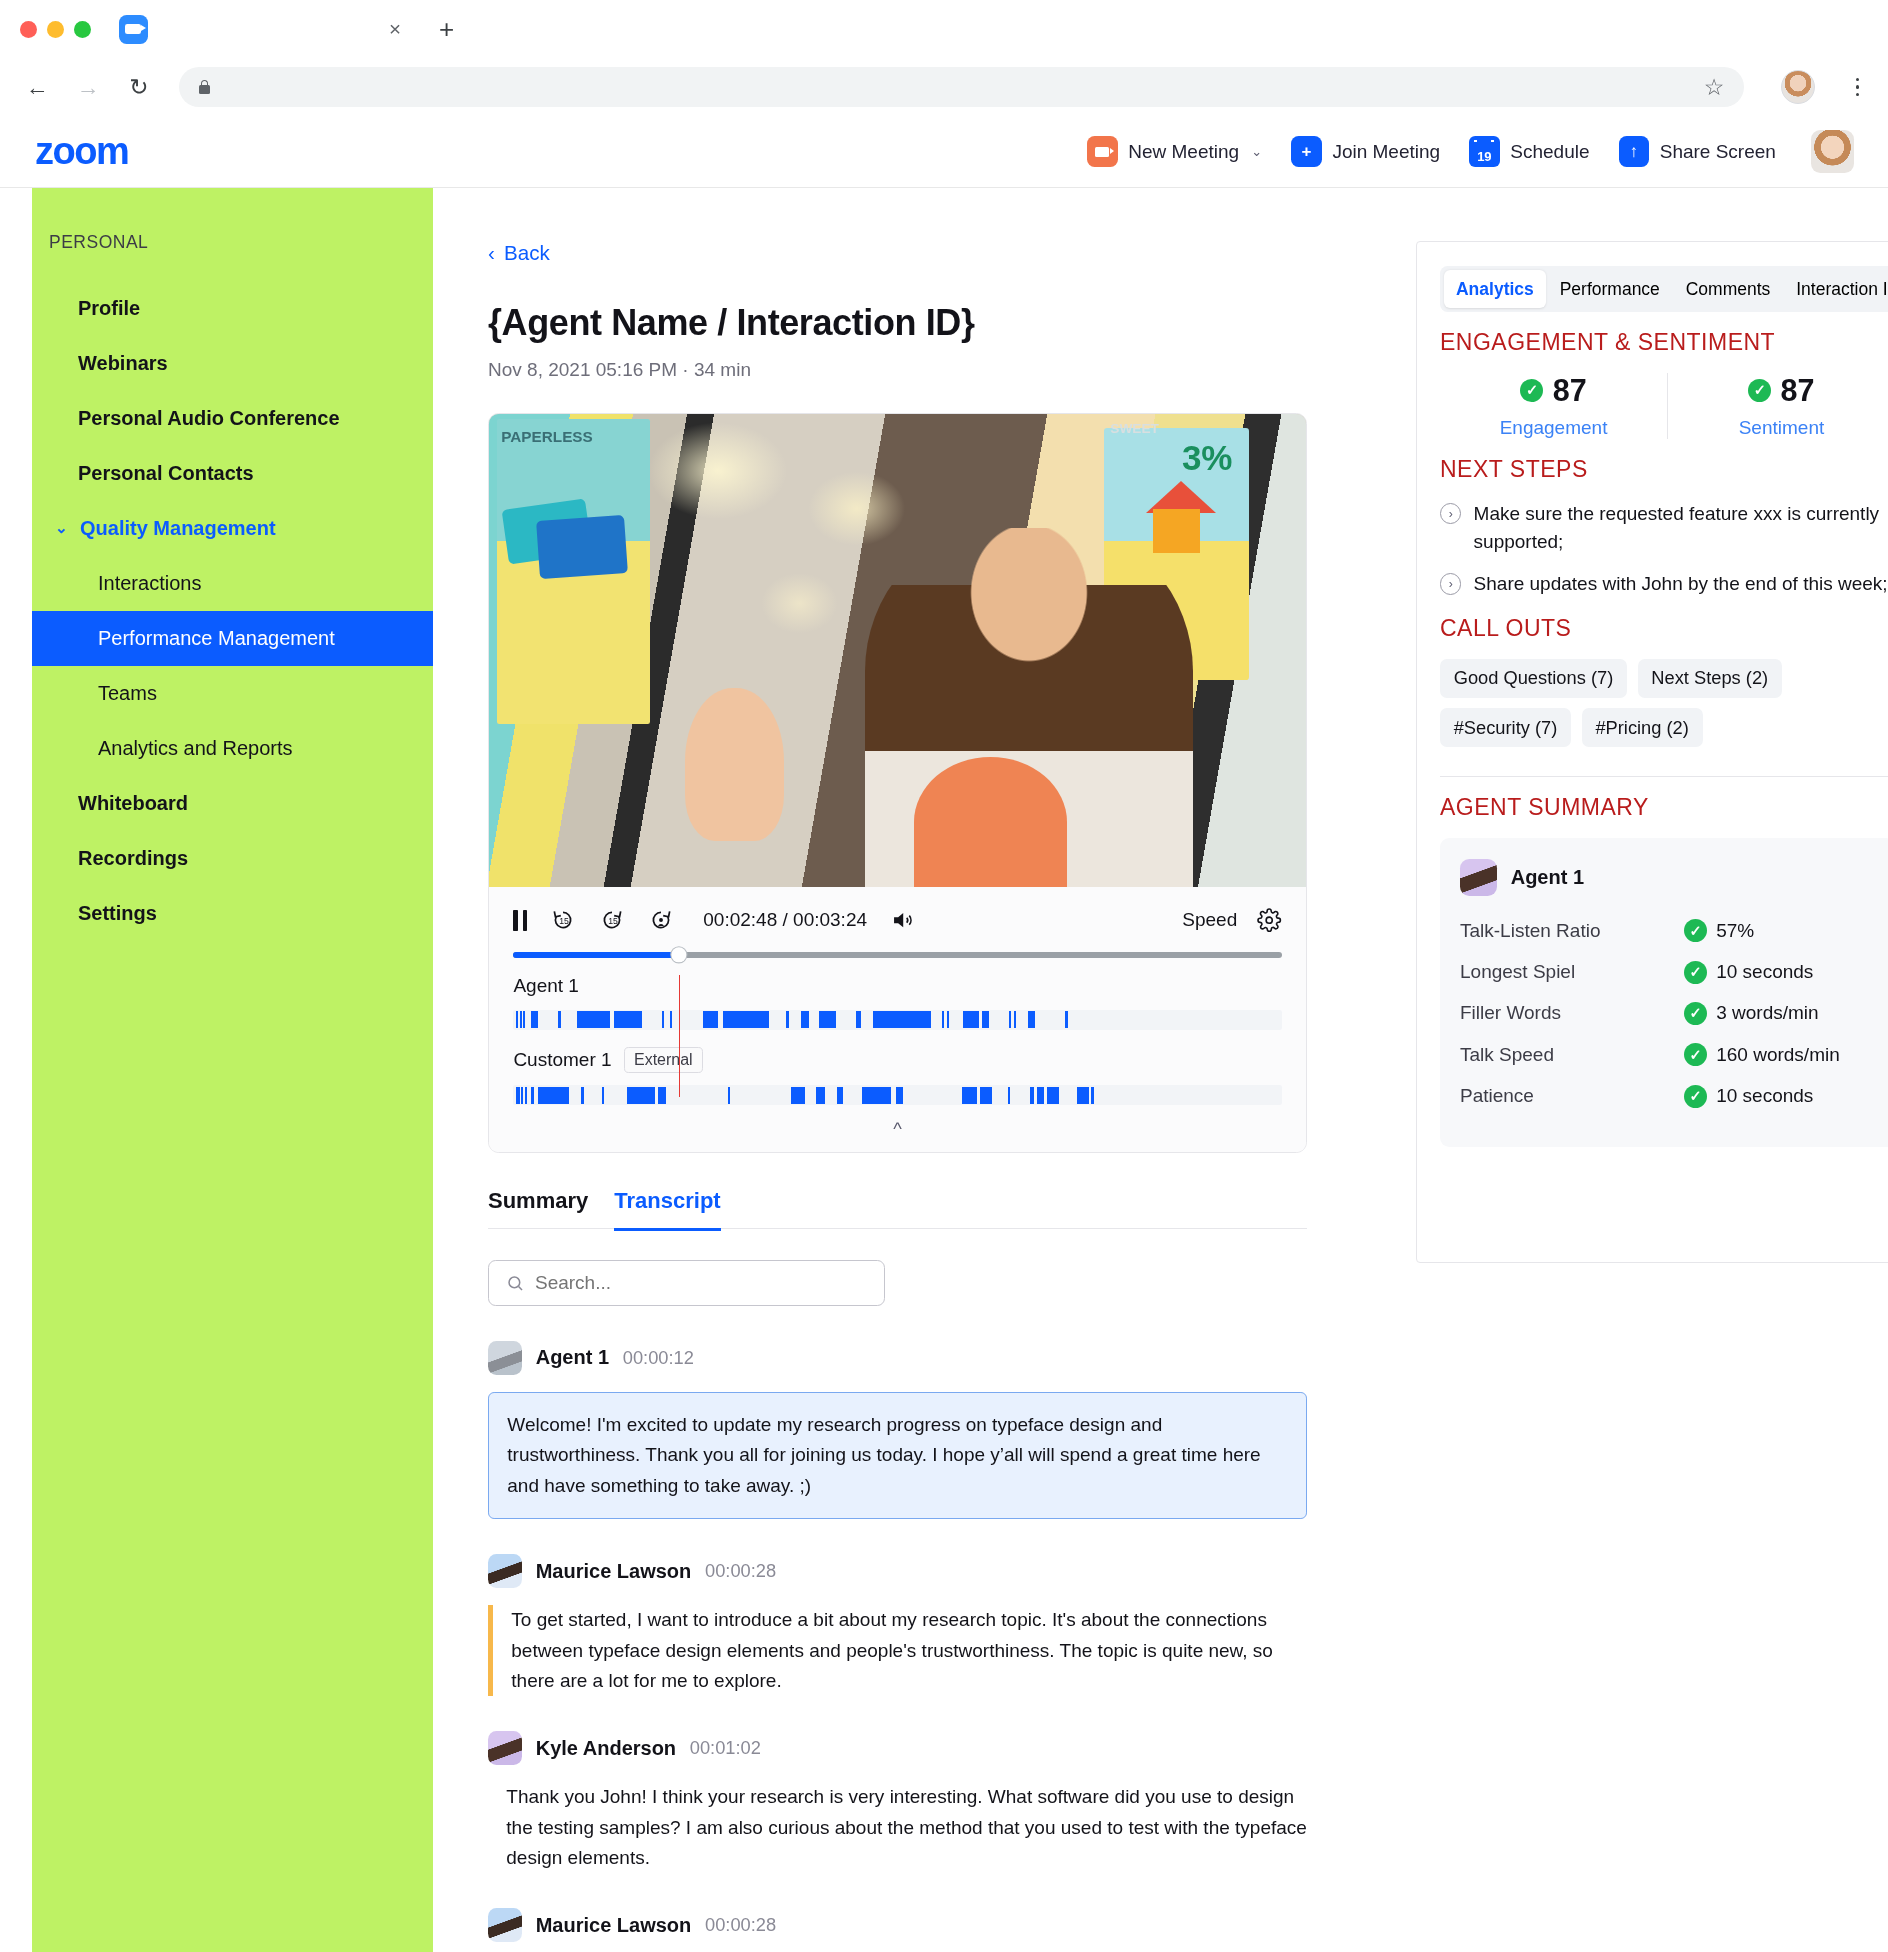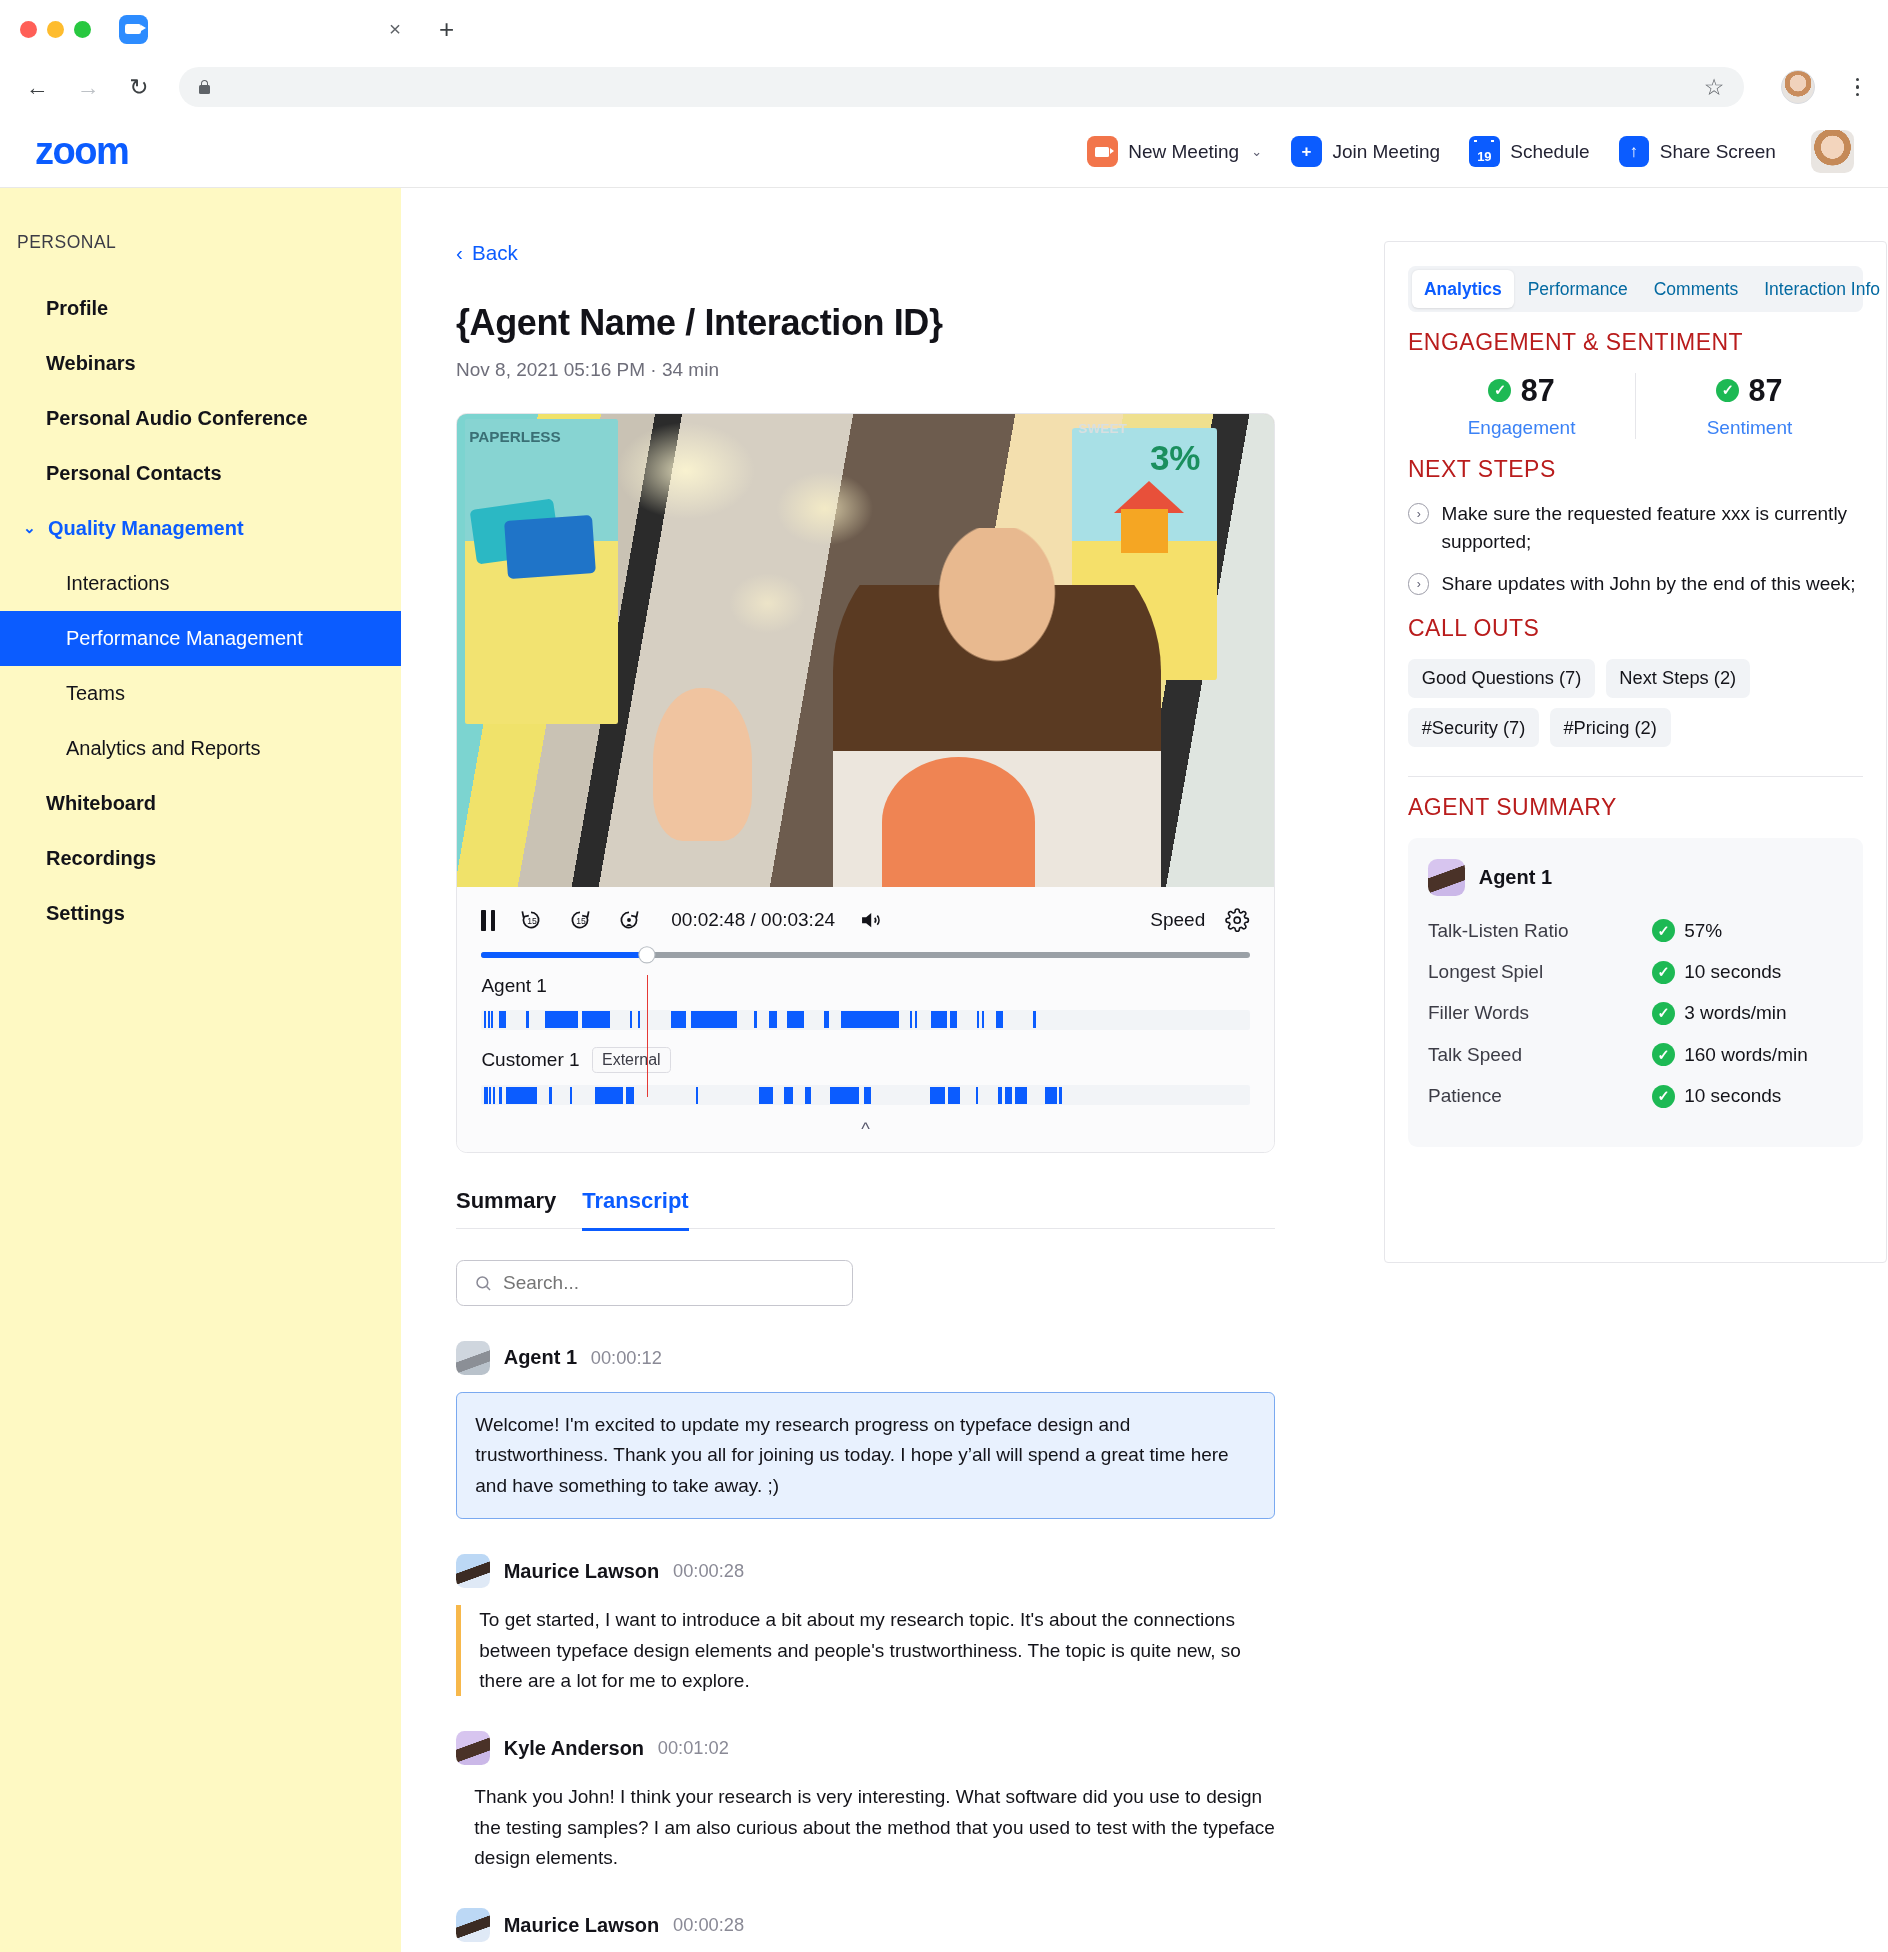--- a/index.html
+++ b/index.html
@@ -112,21 +112,21 @@
   .header-avatar {
     width: 43px; height: 43px; border-radius: 9.2px; margin-left: 6.1px;
     background: radial-gradient(circle at 50% 40%, #f3d5bd 0 34%, #c58a58 35% 54%, #e9e5e1 55%);
   }
 
   
   .app-body { display: flex; height: calc(1953px - 188px); }
 
   
   .sidebar {
-    width: 401px; background: #fef9c3; flex-shrink: 0; padding-top: 44px;
+    width: 401px; background: #bef264; flex-shrink: 0; padding-top: 44px; margin-left: 32px;
   }
   .sidebar-section-title {
     font-size: 17.5px; color: #3c3c46; letter-spacing: 0.5px; padding: 0 17px 0 17px;
     margin-bottom: 27.5px;
   }
   .nav-item {
     height: 55px; display: flex; align-items: center; font-size: 20px;
     color: #131319; font-weight: 700; padding-left: 46px; cursor: pointer;
   }
   .nav-item.sub { font-weight: 400; padding-left: 66px; }
@@ -303,21 +303,21 @@
   
   .right-col { width: 503px; margin-left: 37px; flex-shrink: 0; }
   .analytics-card {
     border: 0.8px solid #e6e6ea; border-radius: 4px; background: #fff;
     padding: 24.4px 23px; min-height: 1022px;
   }
   .seg-tabs {
     background: #f1f3f6; border-radius: 7.6px; padding: 3.8px; display: flex; gap: 1.5px;
   }
   .seg-tab {
-    font-size: 17.5px; color: #0369a1; padding: 8.4px 12.2px; border-radius: 6.1px;
+    font-size: 17.5px; color: #000000; padding: 8.4px 12.2px; border-radius: 6.1px;
     cursor: pointer; white-space: nowrap;
   }
   .seg-tab.active { background: #ffffff; color: #0b5cff; font-weight: 700; box-shadow: 0 0.8px 2.3px rgba(0,0,0,.1); }
   .sec-label {
     font-size: 23px; color: #b91c1c; letter-spacing: 0.5px; margin-top: 17px; margin-bottom: 17px;
   }
   .scores { display: flex; align-items: stretch; }
   .score-cell { flex: 1; text-align: center; }
   .score-divider { width: 0.8px; background: #e6e6ea; }
   .score-val {

